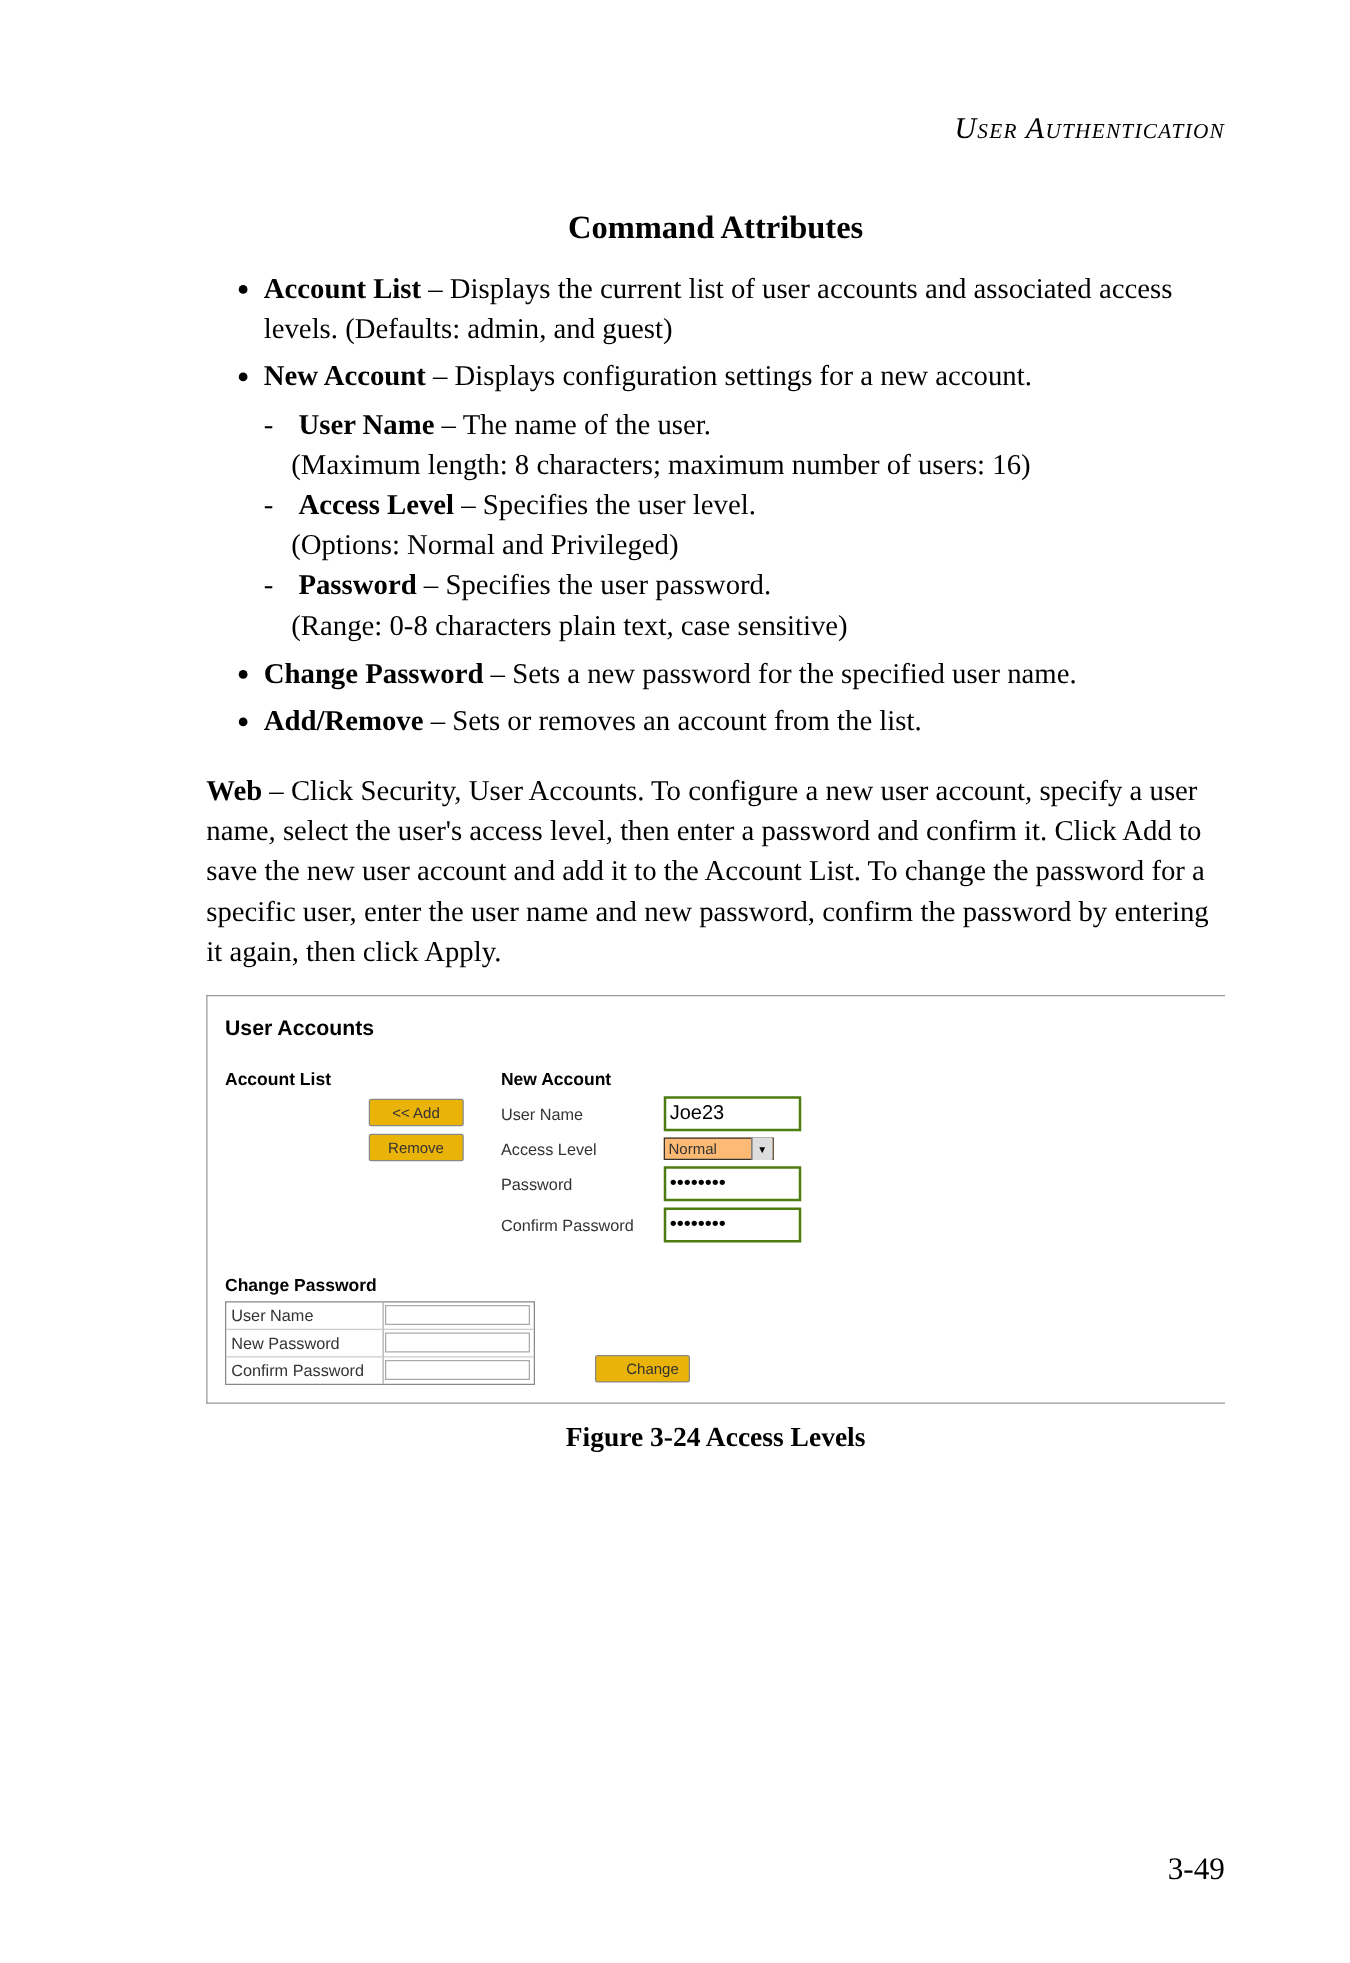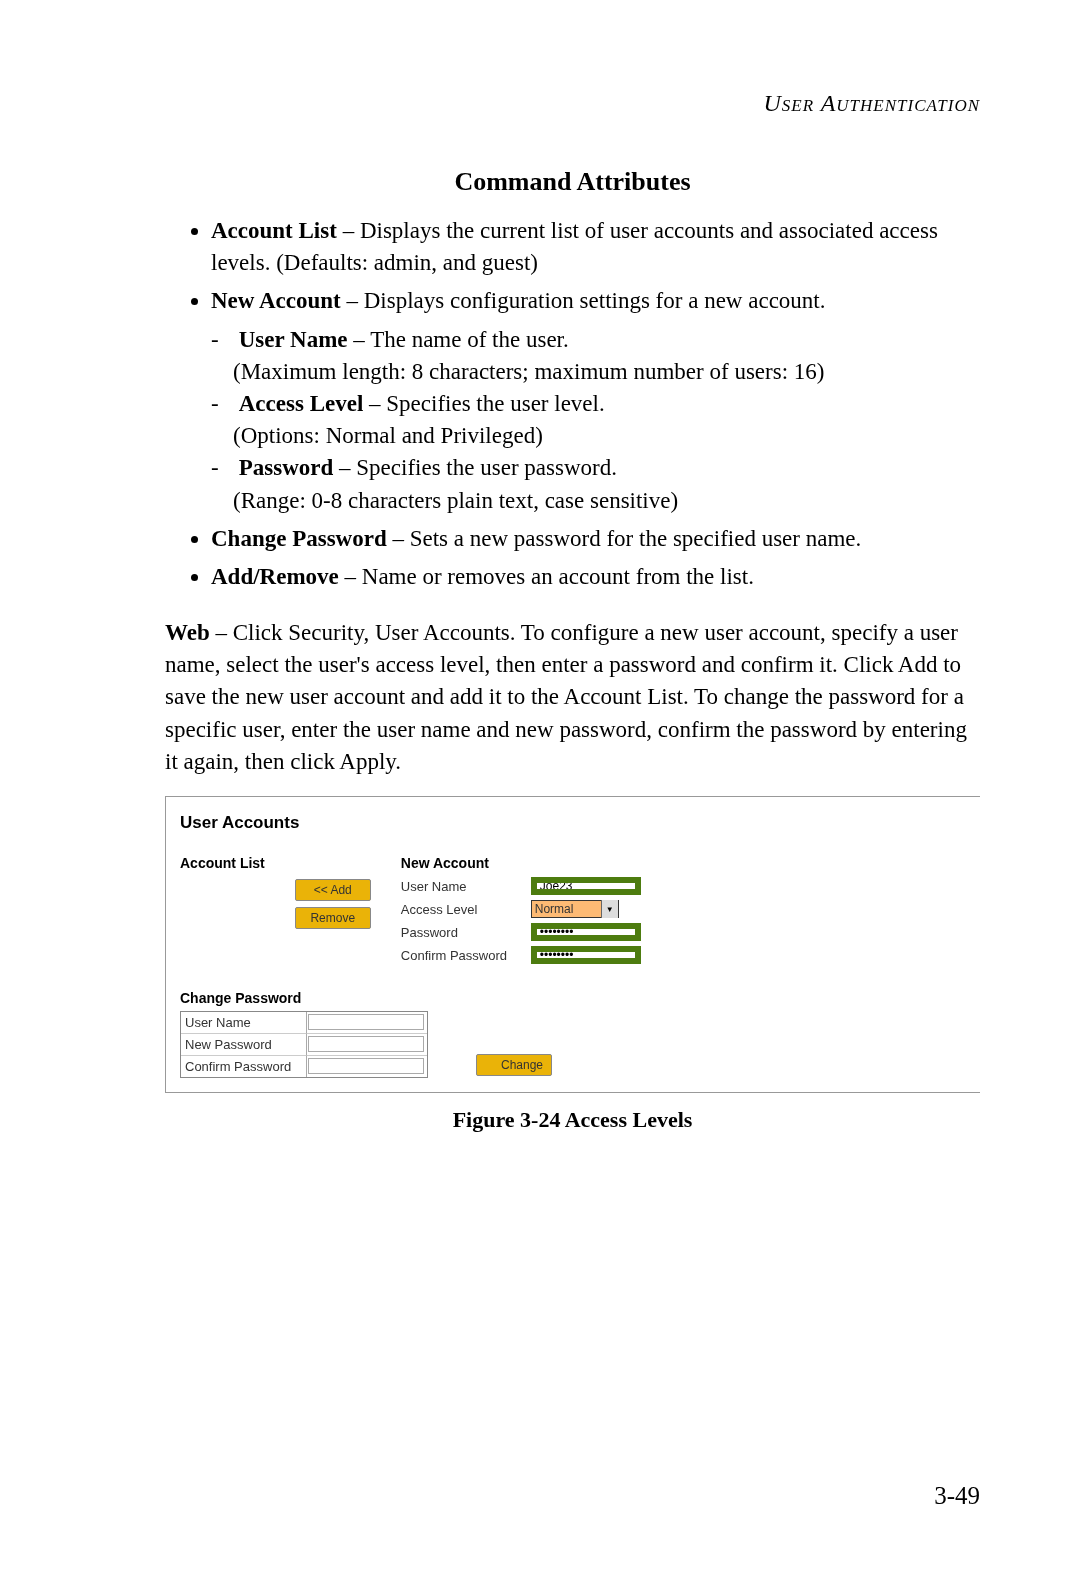--- a/index.html
+++ b/index.html
@@ -116,23 +116,23 @@
     grid-template-columns: 130px 120px;
     row-gap: 5px;
     align-items: center;
   }
   .form-grid .lbl {
     font-size: 13px;
     color: #333;
   }
   .w-input {
     width: 110px;
-    height: 18px;
-    border: 6px solid #4d7c0f;
-    font-size: 12px;
+    height: 28px;
+    border: 2px solid #4d7c0f;
+    font-size: 16px;
     font-family: Arial, sans-serif;
     padding: 0 3px;
     box-sizing: border-box;
   }
   .w-select-wrap {
     width: 88px;
     height: 18px;
     border: 1px solid #333;
     position: relative;
     font-size: 12px;
@@ -228,21 +228,21 @@
         <li>
           <span class="b">Password</span><span> – Specifies the user password.</span><br>
           <span>(Range: 0-8 characters plain text, case sensitive)</span>
         </li>
       </ul>
     </li>
     <li>
       <span class="b">Change Password</span><span> – Sets a new password for the specified user name.</span>
     </li>
     <li>
-      <span class="b">Add/Remove</span><span> – Name or removes an account from the list.</span>
+      <span class="b">Add/Remove</span><span> – Sets or removes an account from the list.</span>
     </li>
   </ul>
 
   <p class="body">
     <span class="b">Web</span><span> – Click Security, User Accounts. To configure a new user account, specify a user name, select the user's access level, then enter a password and confirm it. Click Add to save the new user account and add it to the Account List. To change the password for a specific user, enter the user name and new password, confirm the password by entering it again, then click Apply.</span>
   </p>
 
   <div class="figure-wrap">
     <div class="ua-title">User Accounts</div>
     <div class="ua-section">

